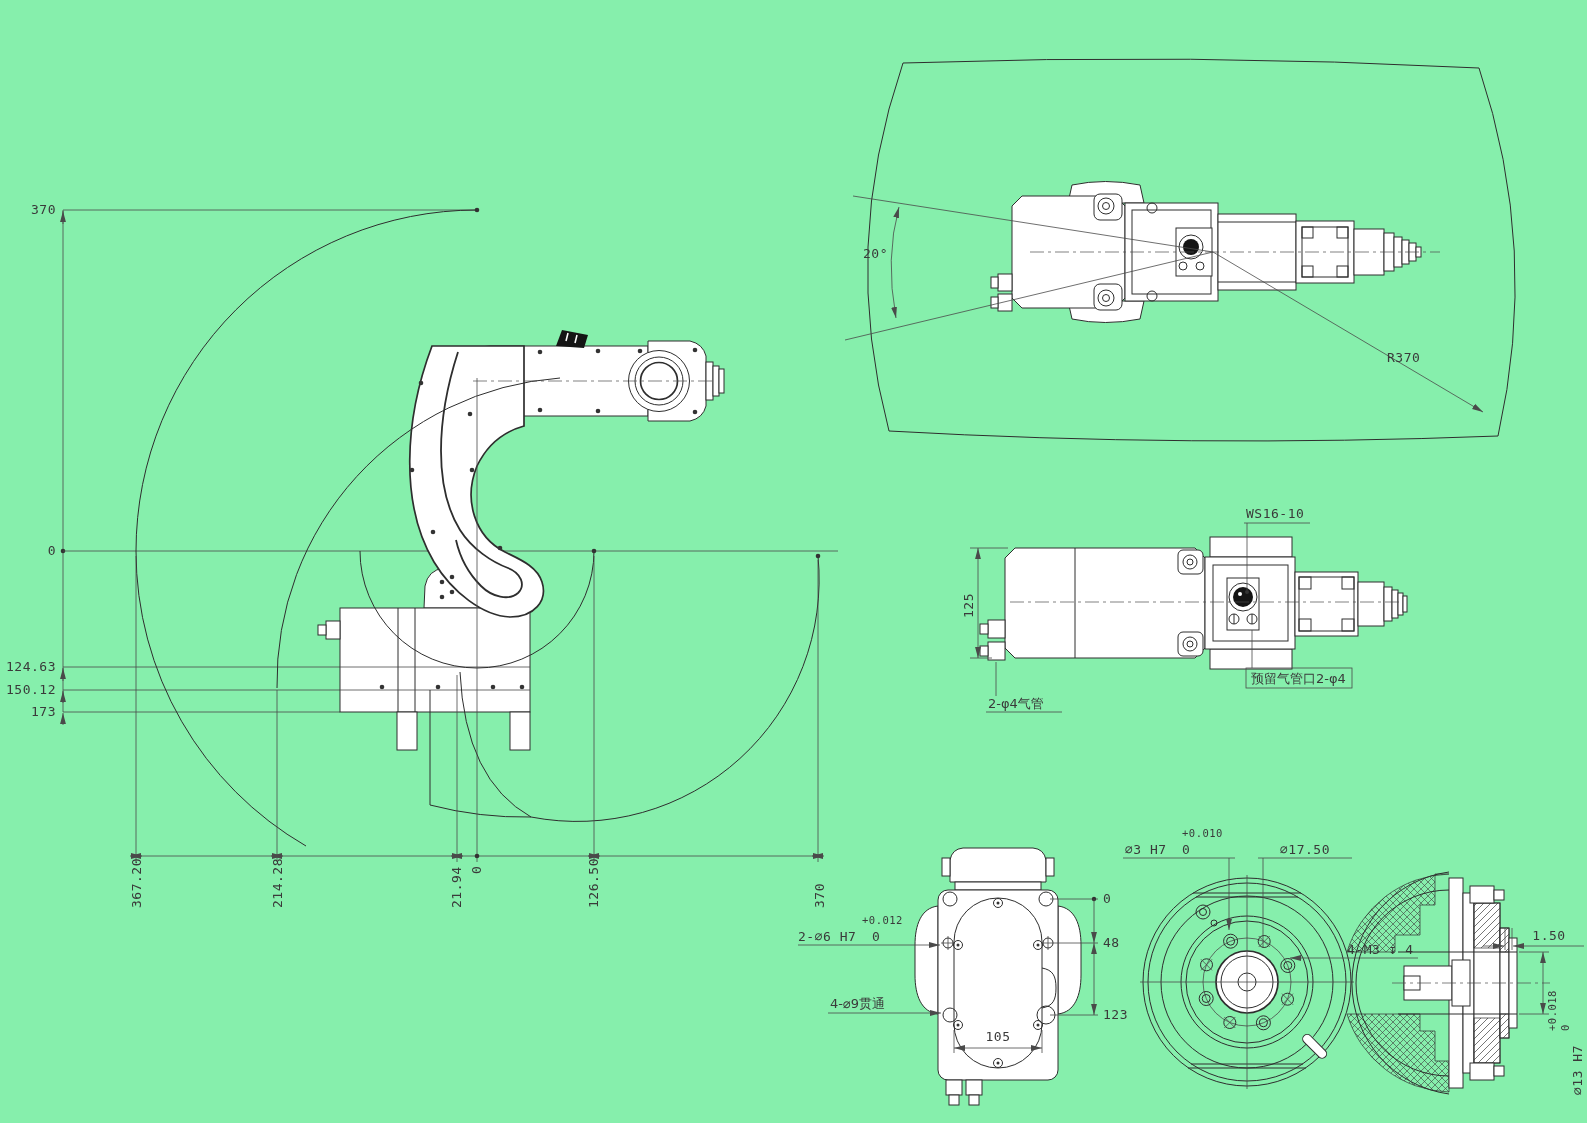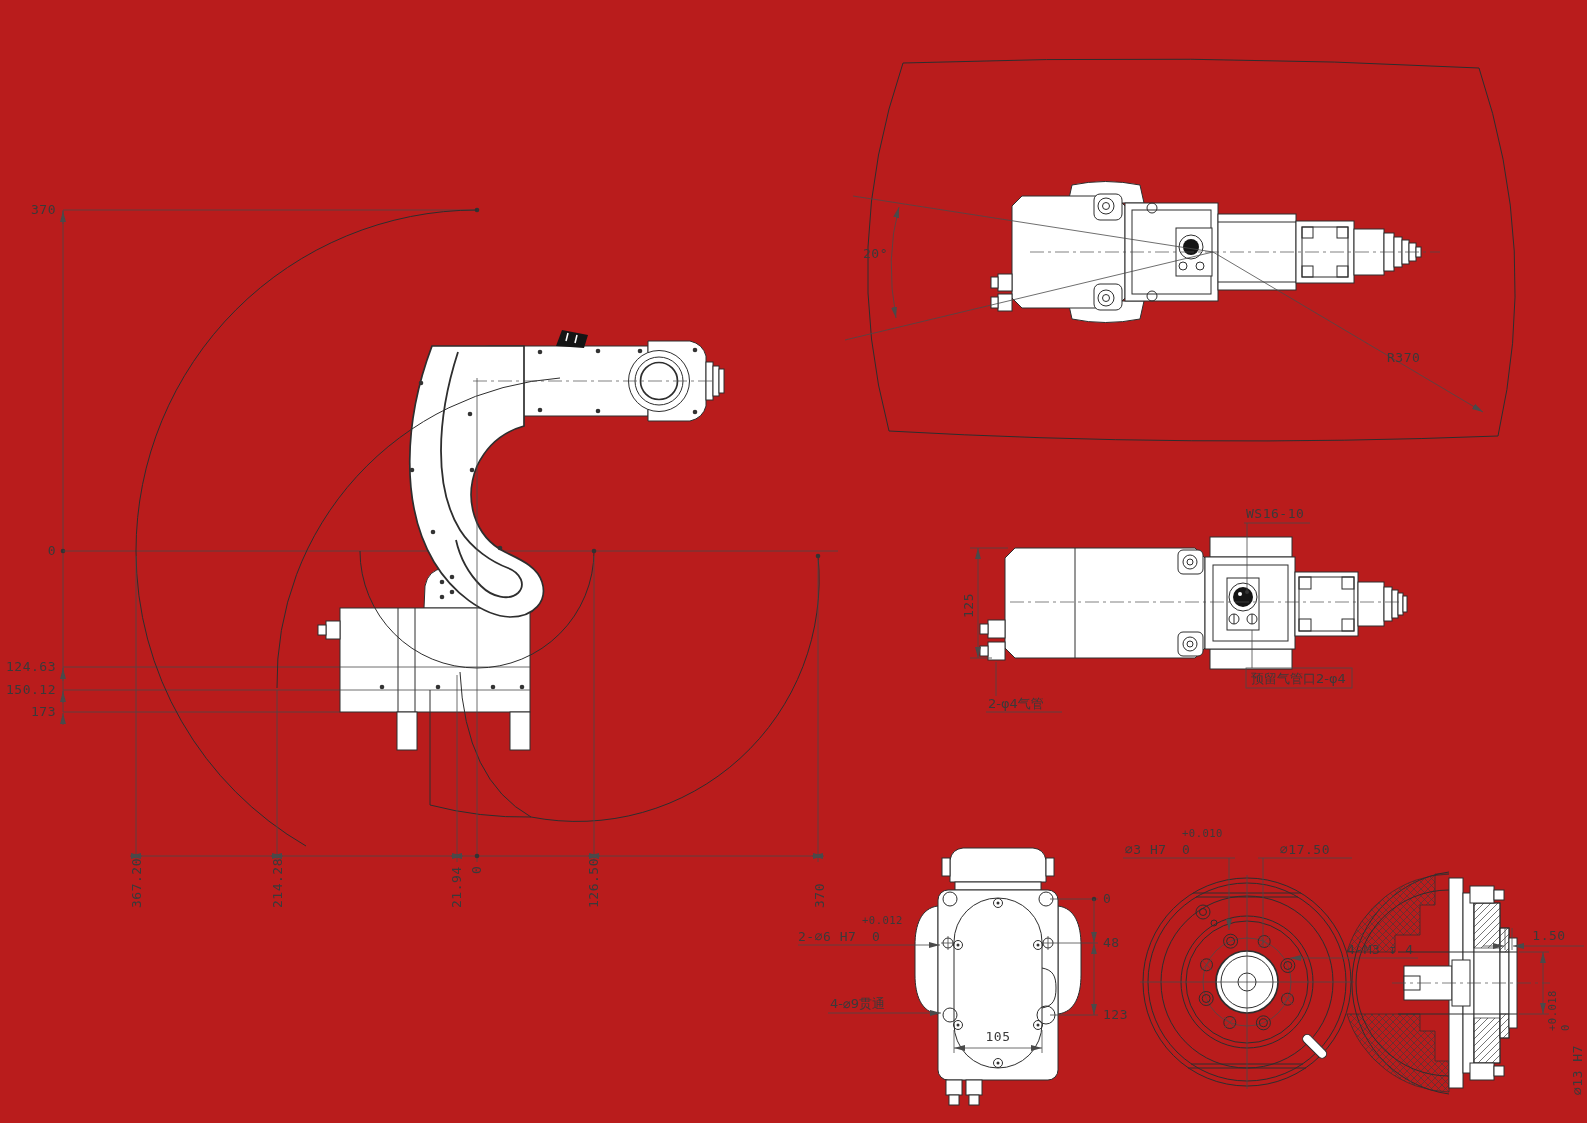--- a/index.html
+++ b/index.html
@@ -1,16 +1,16 @@
 <!DOCTYPE html>
 <html><head>
 <meta charset="utf-8">
 <style>
   html,body{margin:0;padding:0;background:#fff;}
-  .stage{width:1587px;height:1123px;background:#b91c1c;position:relative;overflow:hidden;}
+  .stage{width:1587px;height:1123px;background:#86efac;position:relative;overflow:hidden;}
   svg{display:block;}
   .ln{fill:none;stroke:#2e2e2e;stroke-width:1;}
   .lnb{fill:none;stroke:#2e2e2e;stroke-width:1.8;}
   .wh{fill:#ffffff;stroke:#2e2e2e;stroke-width:1;}
   .whb{fill:#ffffff;stroke:#2e2e2e;stroke-width:1.7;}
   .tn{fill:none;stroke:#4a4a4a;stroke-width:0.8;}
   .cl{fill:none;stroke:#4a4a4a;stroke-width:0.7;stroke-dasharray:14 4 3 4;}
   .dot{fill:#333;stroke:none;}
   .blk{fill:#151515;stroke:none;}
   .t13{font:13px "DejaVu Sans Mono","DejaVu Sans",monospace;fill:#3a3a3a;letter-spacing:.5px;}

